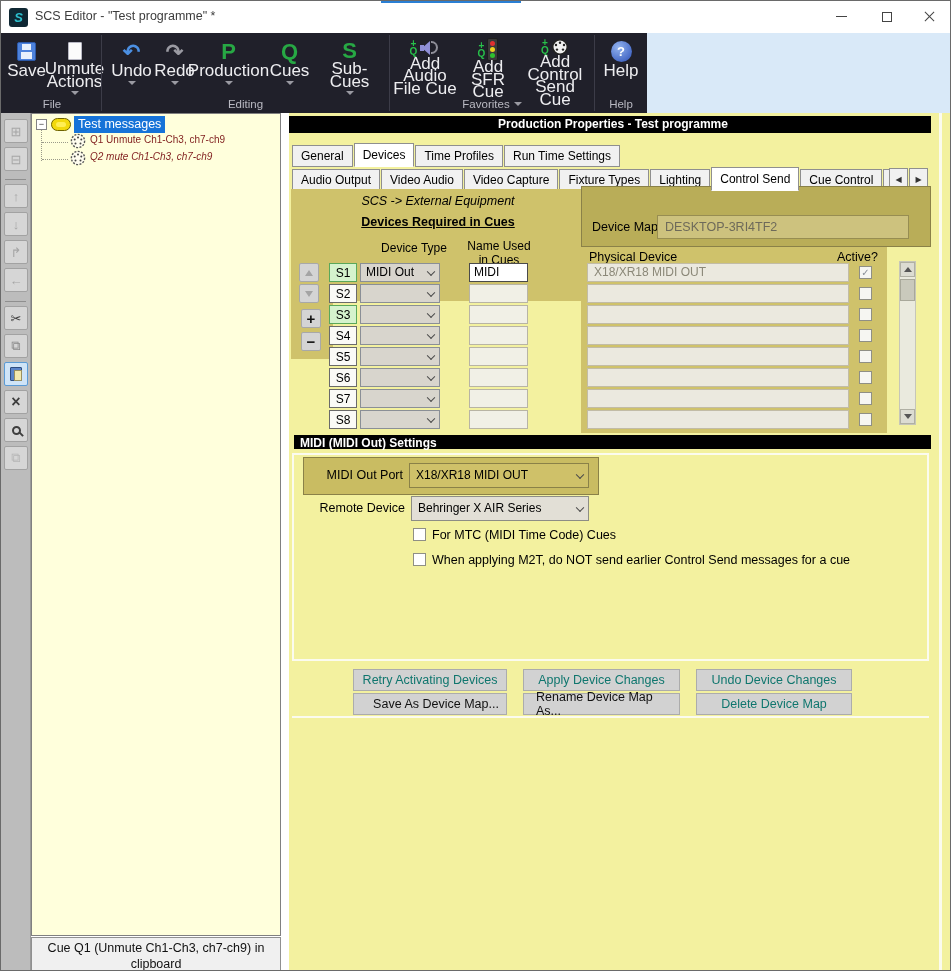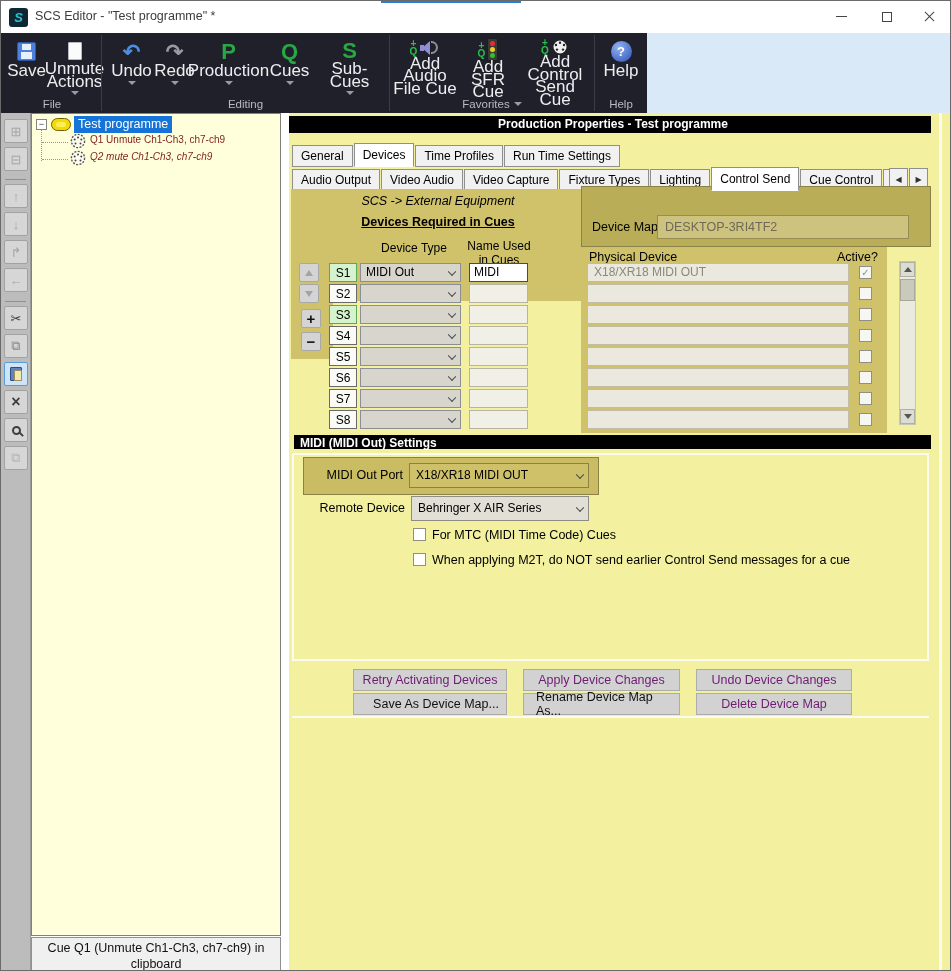--- a/index.html
+++ b/index.html
@@ -108,21 +108,21 @@
 
   .gut{position:absolute;width:20px;height:19px;background:#d4d4d4;border:1px solid #a8a8a8;border-radius:2px;
        display:flex;align-items:center;justify-content:center;}
   .gut.pm{font-size:15px;font-weight:bold;color:#111;line-height:15px;}
   .tri-up{width:0;height:0;border-left:4px solid transparent;border-right:4px solid transparent;border-bottom:6px solid #a4a4a4;}
   .tri-dn{width:0;height:0;border-left:4px solid transparent;border-right:4px solid transparent;border-top:6px solid #a4a4a4;}
 
   .slab{position:absolute;left:40px;width:28px;height:19px;background:#fafaf6;border:1px solid #6a6a6a;
         font-size:12px;display:flex;align-items:center;justify-content:center;}
   .slab.green{background:#d5f3cd;border-color:#5aa85a;}
-  .sdrop{position:absolute;left:71px;width:101px;height:19px;background:#d8d5cd;border:1px solid #8a8f96;
+  .sdrop{position:absolute;left:71px;width:80px;height:19px;background:#d8d5cd;border:1px solid #8a8f96;
          font-size:12px;line-height:17px;padding-left:5px;color:#000;}
   .sname{position:absolute;left:180px;width:59px;height:19px;background:#f1f0e6;border:1px solid #b8b4a4;
          font-size:12px;line-height:17px;padding-left:4px;}
   .sname.filled{background:#fff;border:1px solid #4a4a4a;}
   .chev{position:absolute;right:5px;top:50%;width:6px;height:6px;border-right:1.6px solid #4a4a4a;
         border-bottom:1.6px solid #4a4a4a;transform:translateY(-70%) rotate(45deg);}
 
   .mapbox{position:absolute;left:292px;top:73px;width:350px;height:61px;background:#b9ad58;border:1px solid #8a8148;}
   .mapinput{position:absolute;left:75px;top:28px;width:252px;height:24px;background:#cdc27e;
             border:1px solid #978d52;color:#6e6a5a;font-size:12.5px;line-height:22px;padding-left:7px;}
@@ -141,21 +141,21 @@
 
   .frame{position:absolute;left:3px;top:340px;width:637px;height:208px;border:2px solid #fbfbef;}
   .portbox{position:absolute;left:14px;top:344px;width:296px;height:38px;background:#c9bc62;border:1px solid #8a8148;}
   .flabel{position:absolute;font-size:12.5px;text-align:right;}
   .fdrop{position:absolute;height:25px;font-size:12px;line-height:23px;padding-left:6px;border:1px solid #84806a;}
   .portdrop{left:120px;top:350px;width:180px;background:#cfc169;border-color:#8a8148;}
   .remdrop{left:122px;top:383px;width:178px;background:#e2dfd6;border-color:#8d8d85;padding-left:6px;}
   .chklab{position:absolute;font-size:12.5px;}
   .mbtn{position:absolute;height:22px;background:#d2d2d2;border:1px solid #acacac;
         font-size:12.5px;display:flex;align-items:center;justify-content:center;}
-  .mbtn.dis{color:#701a75;} .mbtn.en{color:#111;padding-left:12px;}
+  .mbtn.dis{color:#0f766e;} .mbtn.en{color:#111;padding-left:12px;}
   .sep2{position:absolute;left:3px;top:603px;width:637px;height:2px;background:#fbfbef;}
   svg{display:block;}
 </style>
 </head>
 <body>
 
 <div id="app">
 
   <div class="abs titlebar">
     <div class="abs topline"></div>
@@ -343,21 +343,21 @@
         <span>⧉</span>
       </div>
   </div>
 
   <div class="abs treepanel">
     <div class="texp"><span>−</span></div>
     <div class="tdot-v"></div>
     <div class="tdot-h" style="left:10px;top:28px;width:26px;"></div>
     <div class="tdot-h" style="left:10px;top:45px;width:26px;"></div>
     <div class="tpill"></div>
-    <div class="troot">Test programme</div>
+    <div class="troot">Test messages</div>
     <span class="abs" style="left:38px;top:19px;">
       <svg width="16" height="16" viewBox="0 0 16 16">
           <circle cx="8" cy="8" r="6.6" fill="#fffdef" stroke="#555" stroke-width="1.4" stroke-dasharray="2,1.4"></circle>
           <circle cx="4.7" cy="6.4" r="1" fill="#444"></circle>
           <circle cx="8" cy="4.4" r="1" fill="#444"></circle>
           <circle cx="11.3" cy="6.4" r="1" fill="#444"></circle>
           <circle cx="5.5" cy="10.4" r="1" fill="#444"></circle>
           <circle cx="10.5" cy="10.4" r="1" fill="#444"></circle>
         </svg>
     </span>

